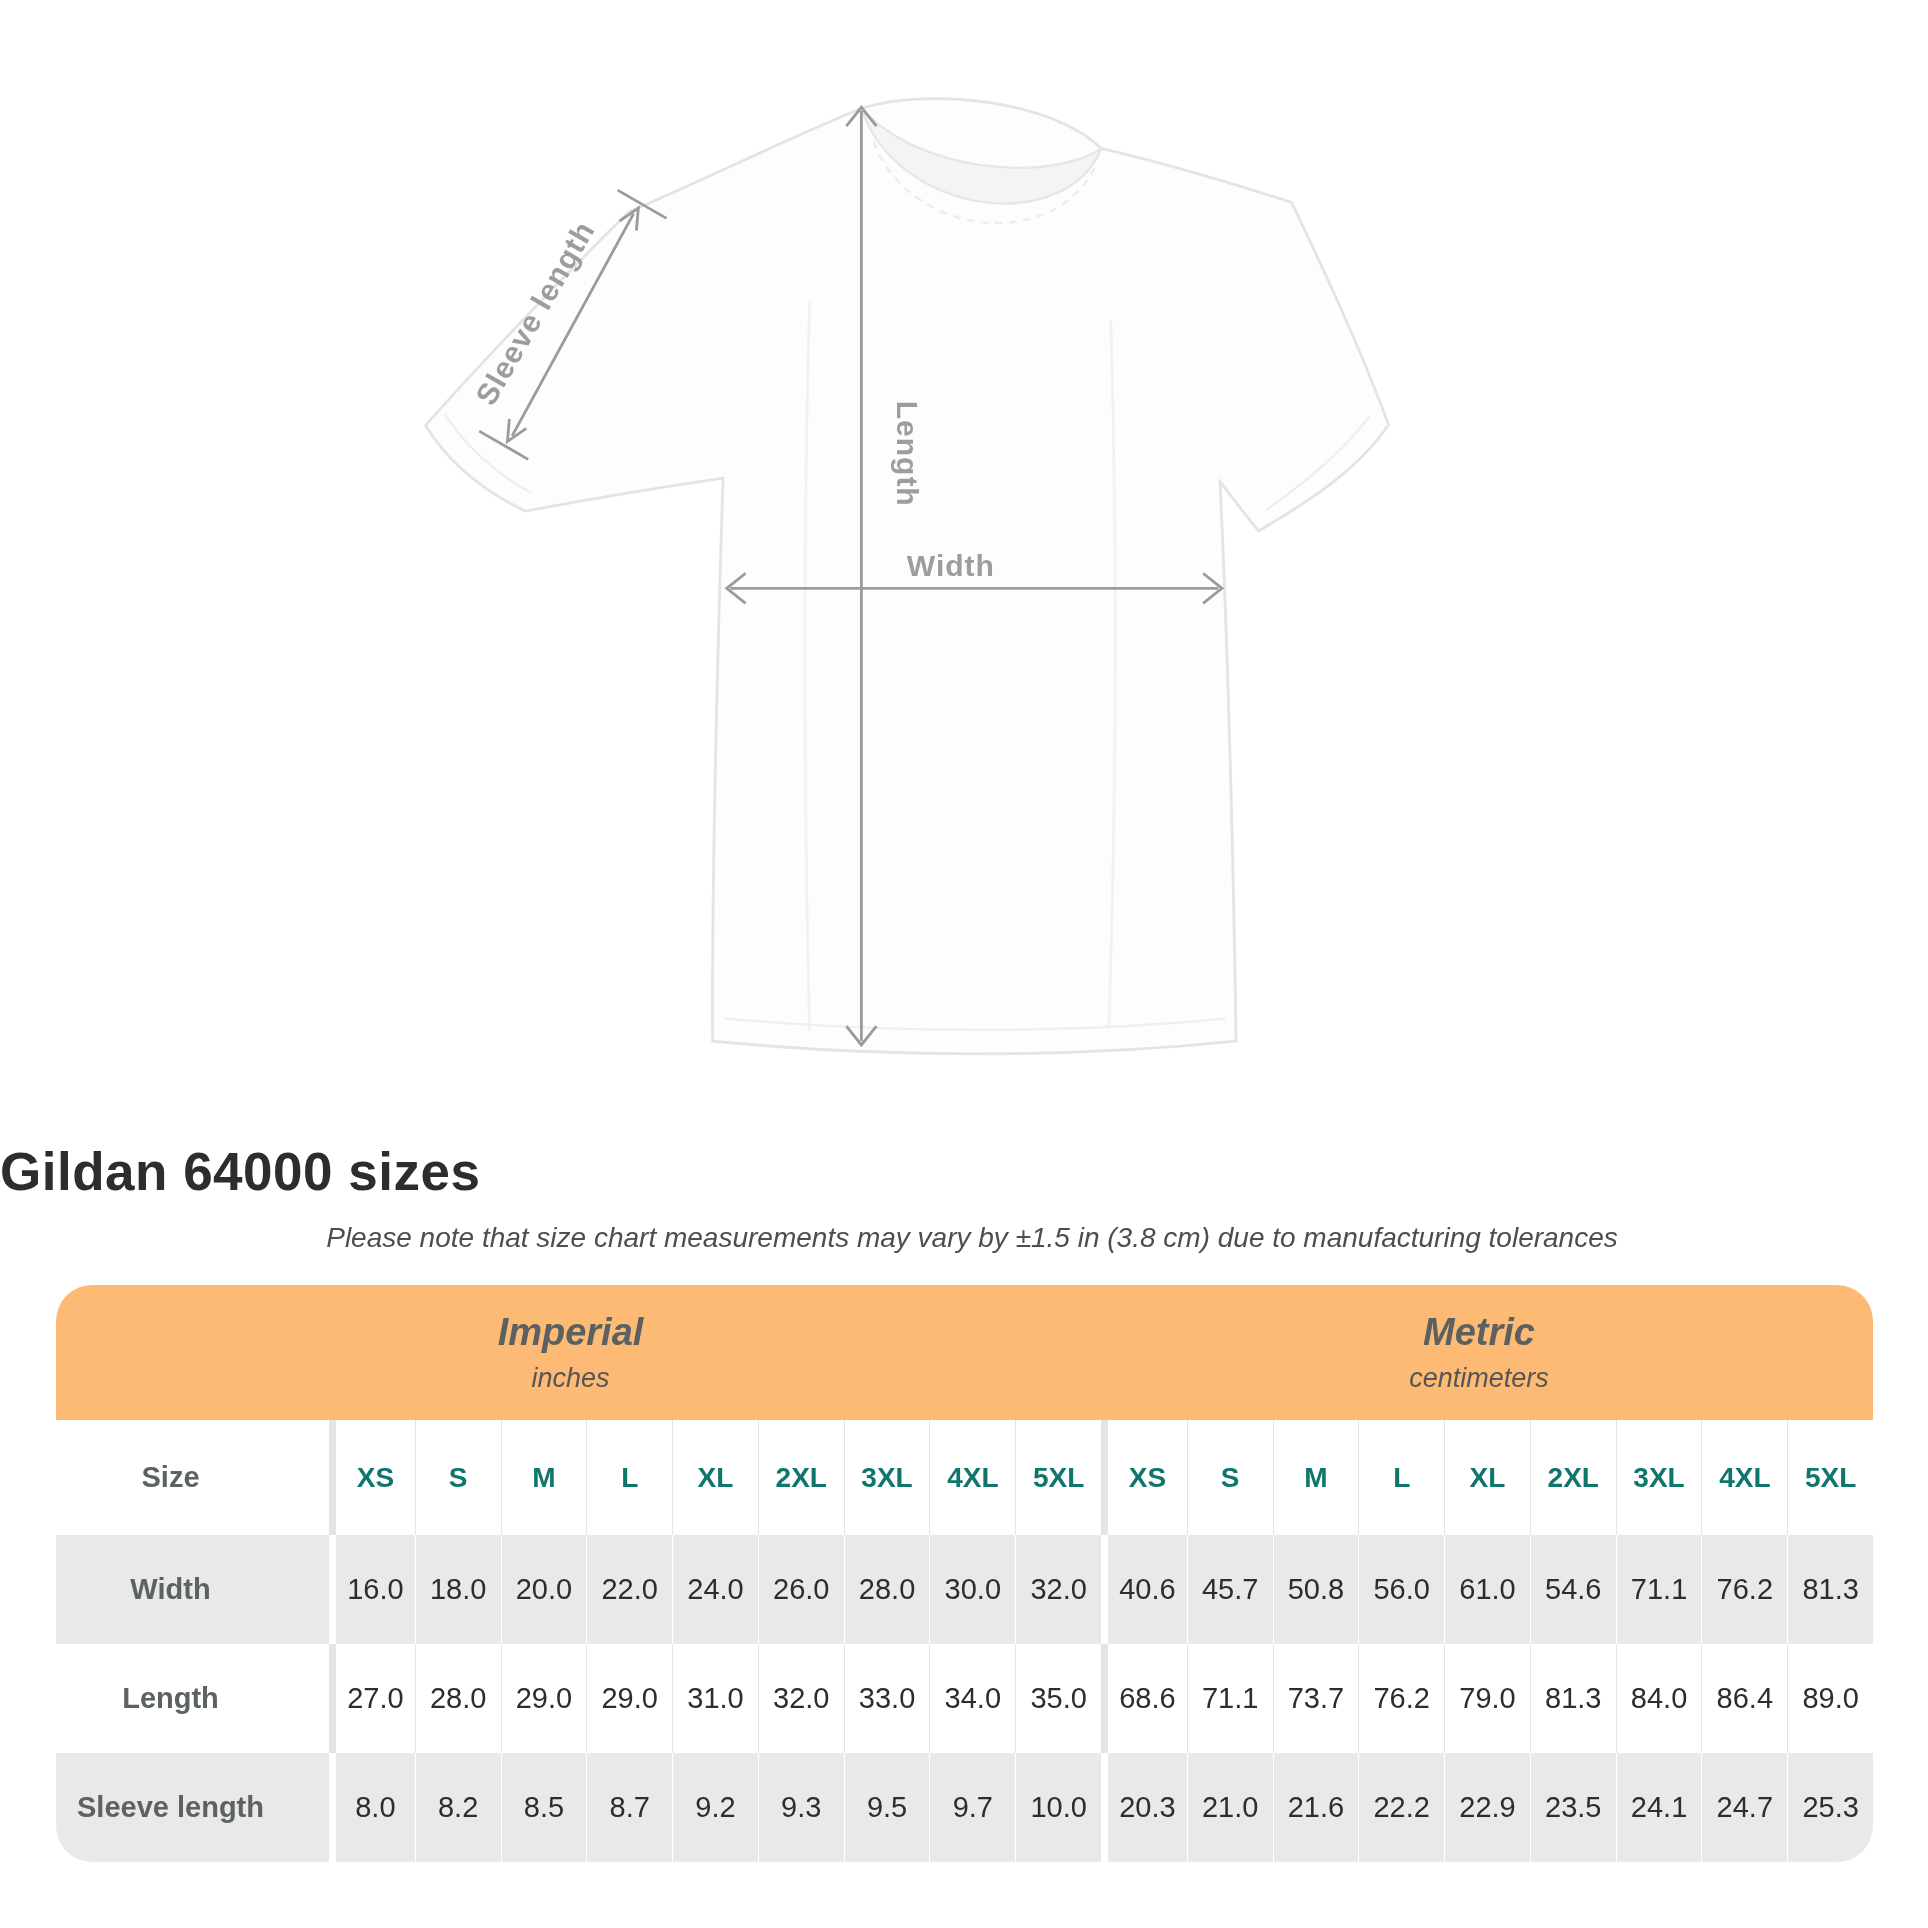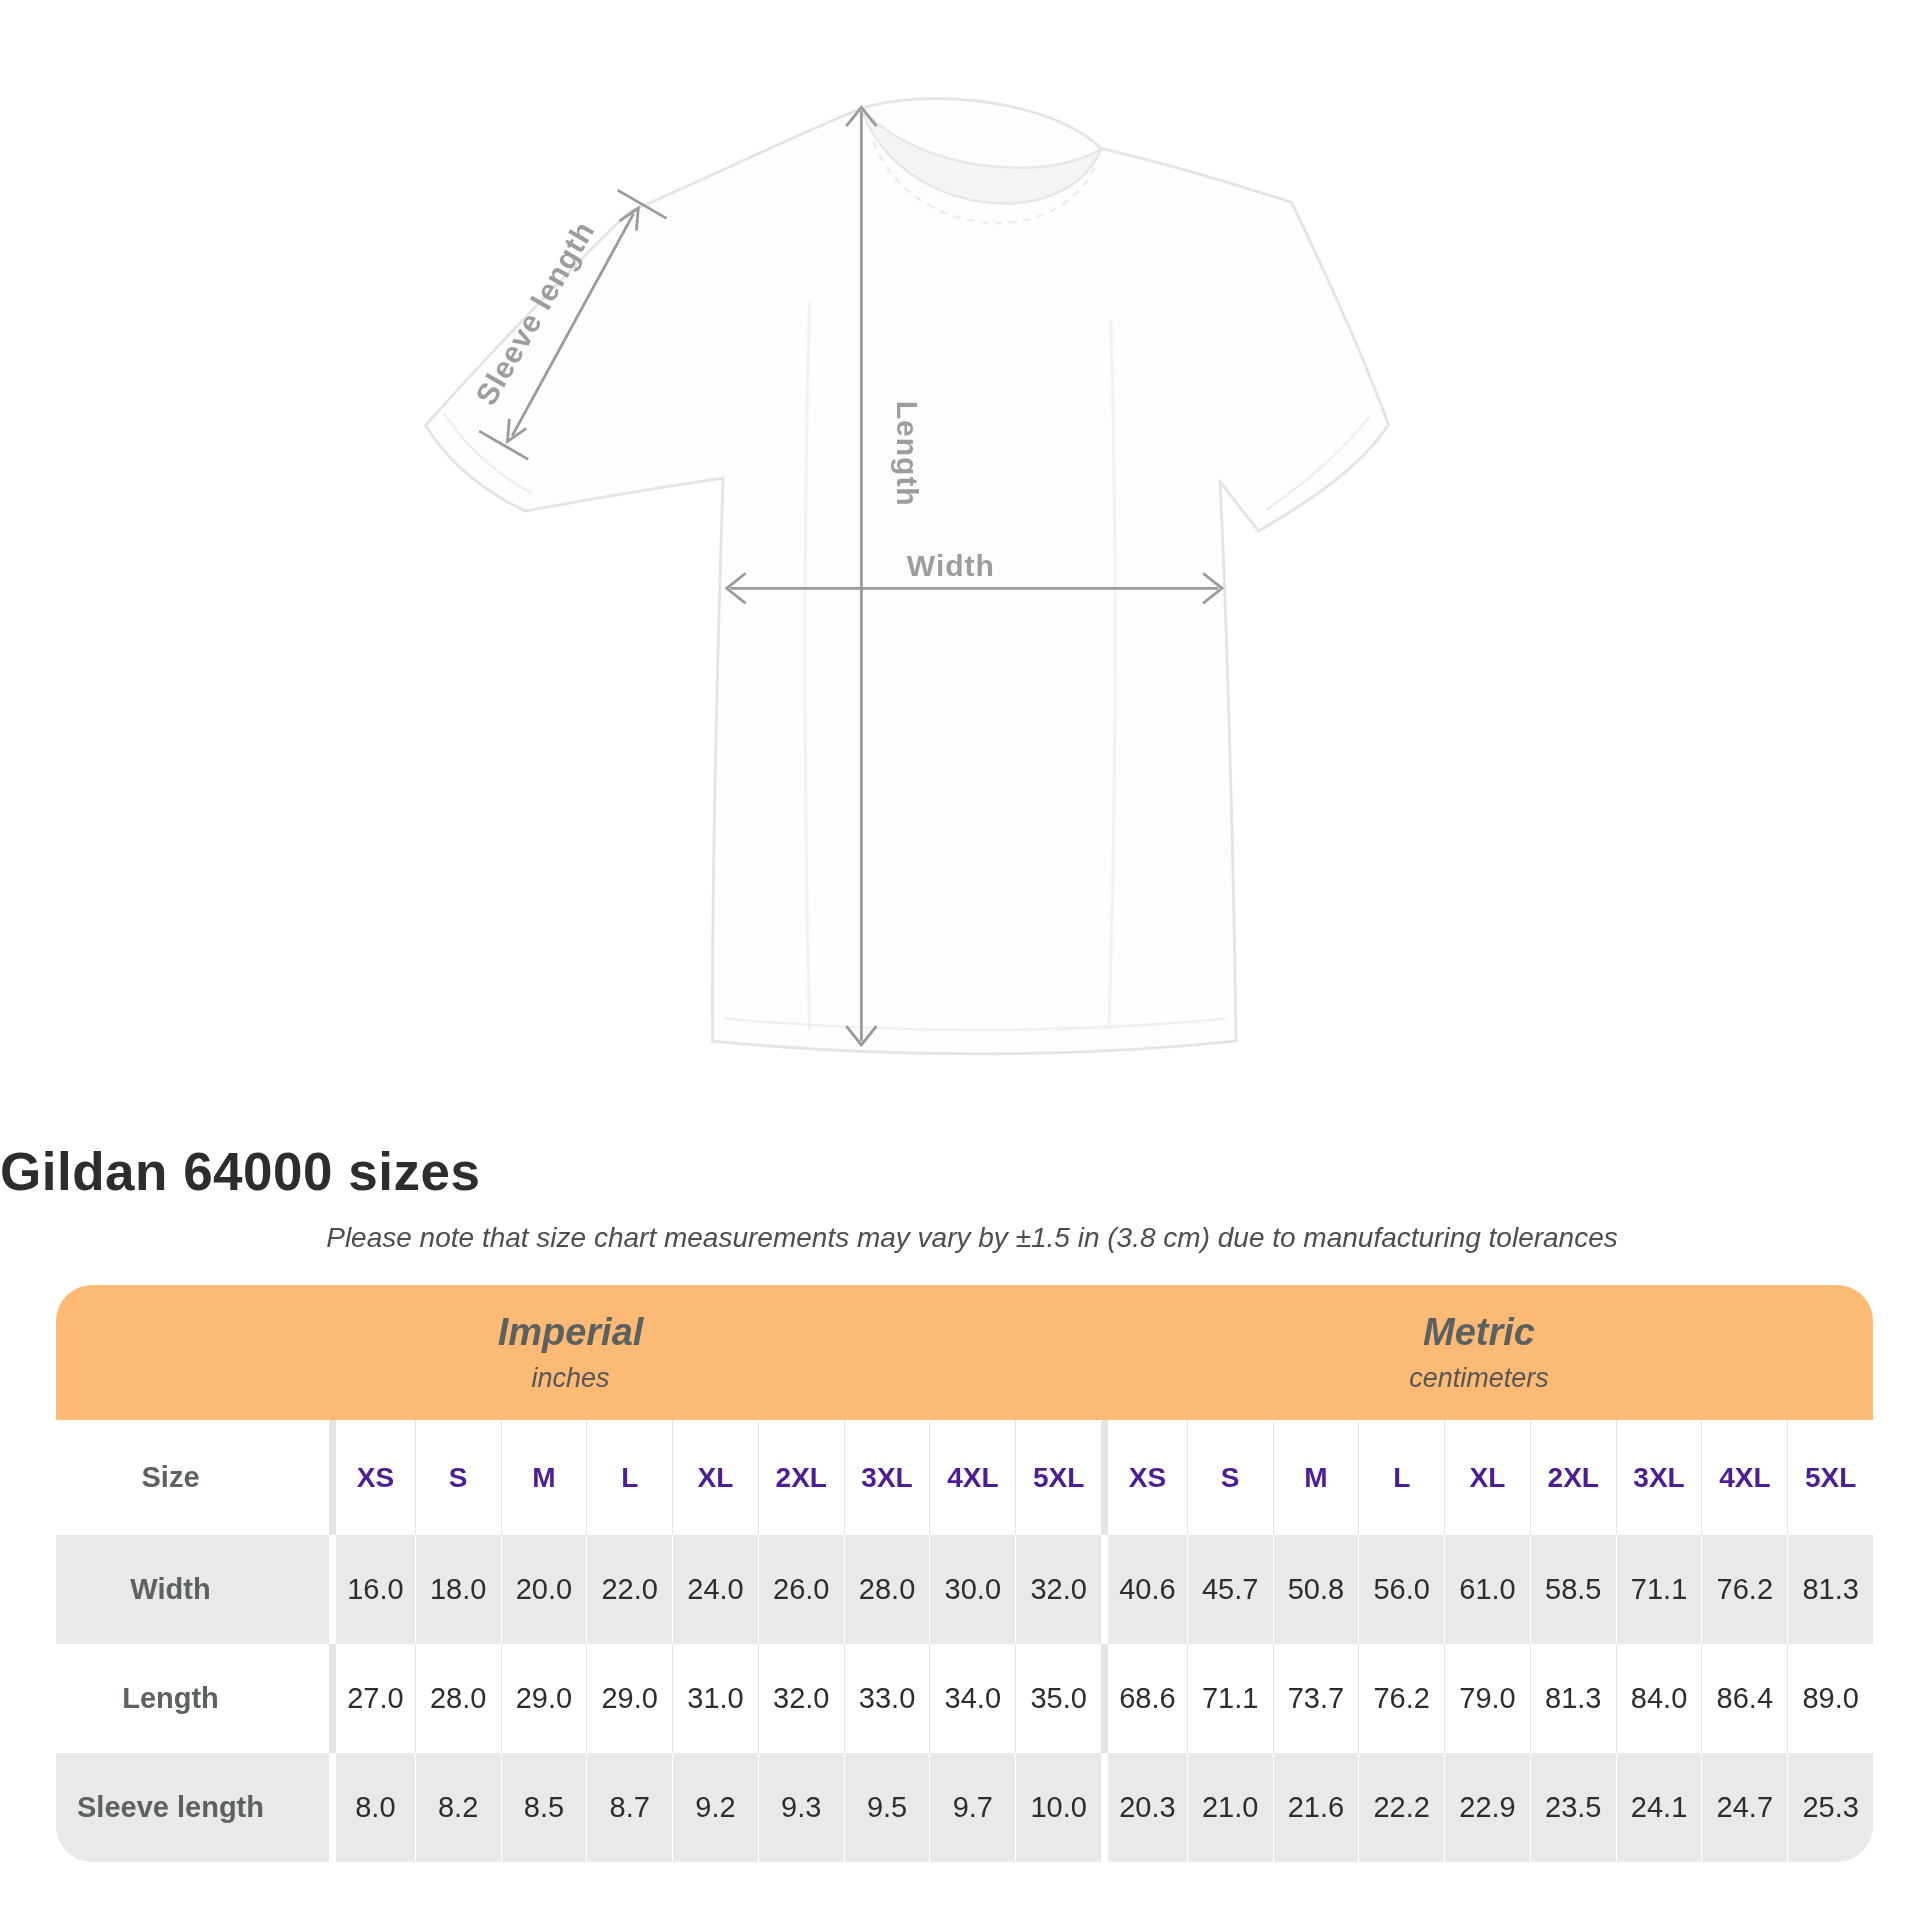--- a/index.html
+++ b/index.html
@@ -37,21 +37,21 @@
   .values{flex:1;display:grid;grid-template-columns:repeat(18,1fr);}
   .cell{display:flex;align-items:center;justify-content:center;box-sizing:border-box;}
   
   .plain .cell, .head-row .cell{border-left:1.9px solid #e4e4e4;}
   .shade .cell{border-left:1.9px solid #ffffff;}
   .plain .cell:nth-child(1), .head-row .cell:nth-child(1){border-left-width:7.5px;}
   .shade .cell:nth-child(1){border-left-width:7.5px;}
   .plain .cell:nth-child(10), .head-row .cell:nth-child(10){border-left-width:7.5px;}
   .shade .cell:nth-child(10){border-left-width:7.5px;}
 
-  .head-row .cell{font-size:28px;font-weight:bold;color:#4c1d95;}
+  .head-row .cell{font-size:28px;font-weight:bold;color:#0f766e;}
   .data-row .cell{font-size:29px;color:#2d2d2d;}
 </style>
 </head>
 <body>
 
 <div class="page">
 
   <div class="diagram">
     <svg width="1928" height="1139" viewBox="0 0 2048 1210">
 
@@ -158,21 +158,21 @@
           <div class="cell">24.0</div>
           <div class="cell">26.0</div>
           <div class="cell">28.0</div>
           <div class="cell">30.0</div>
           <div class="cell">32.0</div>
           <div class="cell">40.6</div>
           <div class="cell">45.7</div>
           <div class="cell">50.8</div>
           <div class="cell">56.0</div>
           <div class="cell">61.0</div>
-          <div class="cell">58.5</div>
+          <div class="cell">54.6</div>
           <div class="cell">71.1</div>
           <div class="cell">76.2</div>
           <div class="cell">81.3</div>
         </div>
     </div>
 
     <div class="t-row data-row plain">
       <div class="row-label">Length</div>
       <div class="values">
 

